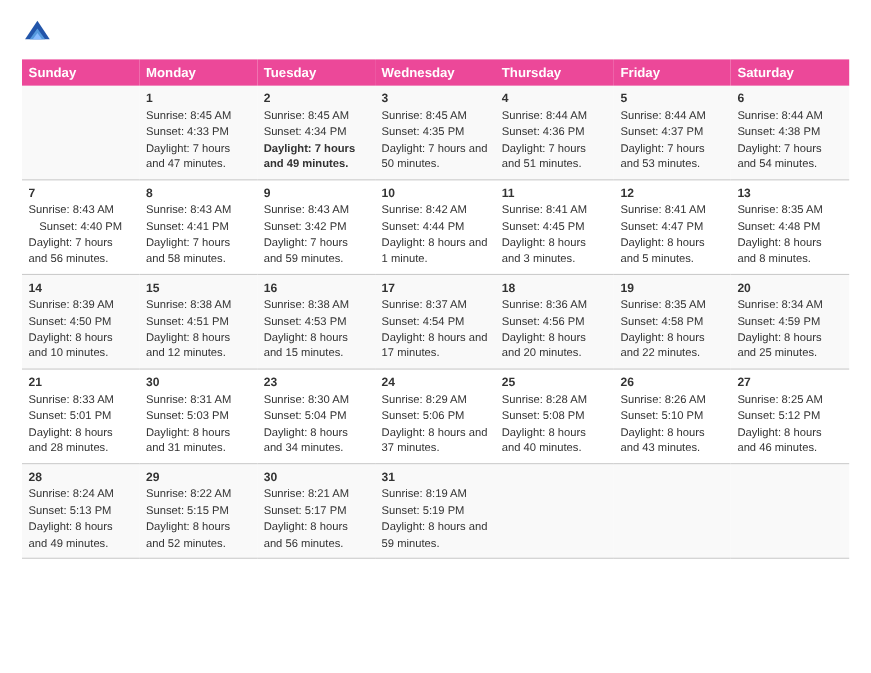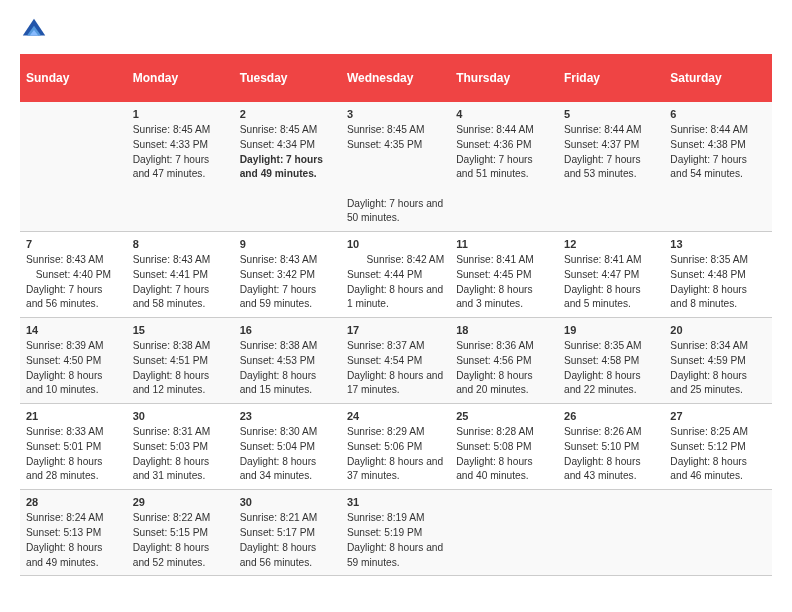--- a/index.html
+++ b/index.html
@@ -56,24 +56,24 @@
     .subtitle {
       font-size: 15px;
       color: #333;
     }
     table {
       width: 100%;
       border-collapse: collapse;
       font-size: 10.5px;
     }
     thead tr th {
-      background-color: #ef4444;
+      background-color: #ec4899;
       color: #fff;
       text-align: left;
-      padding: 17px 6px;
+      padding: 5px 6px;
       font-size: 12px;
       font-weight: bold;
     }
     tbody tr {
       border-bottom: 1px solid #ccc;
     }
     tbody tr:nth-child(odd) {
       background-color: #f9f9f9;
     }
     tbody tr:nth-child(even) {
@@ -130,37 +130,37 @@
         </tr>
     </thead>
     <tbody id="calendar-body">
     <tr>
           <td></td>
           <td><span class="date-num">1</span>
 <span style="display: block;">Sunrise: 8:45 AM</span><span style="display: block;">Sunset: 4:33 PM</span><span style="display: block;">Daylight: 7 hours and 47 minutes.</span></td>
           <td><span class="date-num">2</span>
 <span style="display: block;">Sunrise: 8:45 AM</span><span style="display: block;">Sunset: 4:34 PM</span><span style="display: block; font-weight: bold;">Daylight: 7 hours and 49 minutes.</span></td>
           <td><span class="date-num">3</span>
-<span style="display: block;">Sunrise: 8:45 AM</span><span style="display: block;">Sunset: 4:35 PM</span><span style="display: block; margin-top: 44px;">Daylight: 7 hours and 50 minutes.</span></td>
+<span style="display: block;">Sunrise: 8:45 AM</span><span style="display: block;">Sunset: 4:35 PM</span><span style="display: block;">Daylight: 7 hours and 50 minutes.</span></td>
           <td><span class="date-num">4</span>
 <span style="display: block;">Sunrise: 8:44 AM</span><span style="display: block;">Sunset: 4:36 PM</span><span style="display: block;">Daylight: 7 hours and 51 minutes.</span></td>
           <td><span class="date-num">5</span>
 <span style="display: block;">Sunrise: 8:44 AM</span><span style="display: block;">Sunset: 4:37 PM</span><span style="display: block;">Daylight: 7 hours and 53 minutes.</span></td>
           <td><span class="date-num">6</span>
 <span style="display: block;">Sunrise: 8:44 AM</span><span style="display: block;">Sunset: 4:38 PM</span><span style="display: block;">Daylight: 7 hours and 54 minutes.</span></td>
         </tr>
         <tr>
           <td><span class="date-num">7</span>
 <span style="display: block;">Sunrise: 8:43 AM</span><span style="display: block; text-align: center;">Sunset: 4:40 PM</span><span style="display: block;">Daylight: 7 hours and 56 minutes.</span></td>
           <td><span class="date-num">8</span>
 <span style="display: block;">Sunrise: 8:43 AM</span><span style="display: block;">Sunset: 4:41 PM</span><span style="display: block;">Daylight: 7 hours and 58 minutes.</span></td>
           <td><span class="date-num">9</span>
 <span style="display: block;">Sunrise: 8:43 AM</span><span style="display: block;">Sunset: 3:42 PM</span><span style="display: block;">Daylight: 7 hours and 59 minutes.</span></td>
           <td><span class="date-num">10</span>
-<span style="display: block; text-align: right;">Sunrise: 8:42 AM</span><span style="display: block;">Sunset: 4:44 PM</span><span style="display: block;">Daylight: 8 hours and 1 minute.</span></td>
+<span style="display: block;">Sunrise: 8:42 AM</span><span style="display: block;">Sunset: 4:44 PM</span><span style="display: block;">Daylight: 8 hours and 1 minute.</span></td>
           <td><span class="date-num">11</span>
 <span style="display: block;">Sunrise: 8:41 AM</span><span style="display: block;">Sunset: 4:45 PM</span><span style="display: block;">Daylight: 8 hours and 3 minutes.</span></td>
           <td><span class="date-num">12</span>
 <span style="display: block;">Sunrise: 8:41 AM</span><span style="display: block;">Sunset: 4:47 PM</span><span style="display: block;">Daylight: 8 hours and 5 minutes.</span></td>
           <td><span class="date-num">13</span>
 <span style="display: block;">Sunrise: 8:35 AM</span><span style="display: block;">Sunset: 4:48 PM</span><span style="display: block;">Daylight: 8 hours and 8 minutes.</span></td>
         </tr>
         <tr>
           <td><span class="date-num">14</span>
 <span style="display: block;">Sunrise: 8:39 AM</span><span style="display: block;">Sunset: 4:50 PM</span><span style="display: block;">Daylight: 8 hours and 10 minutes.</span></td>

